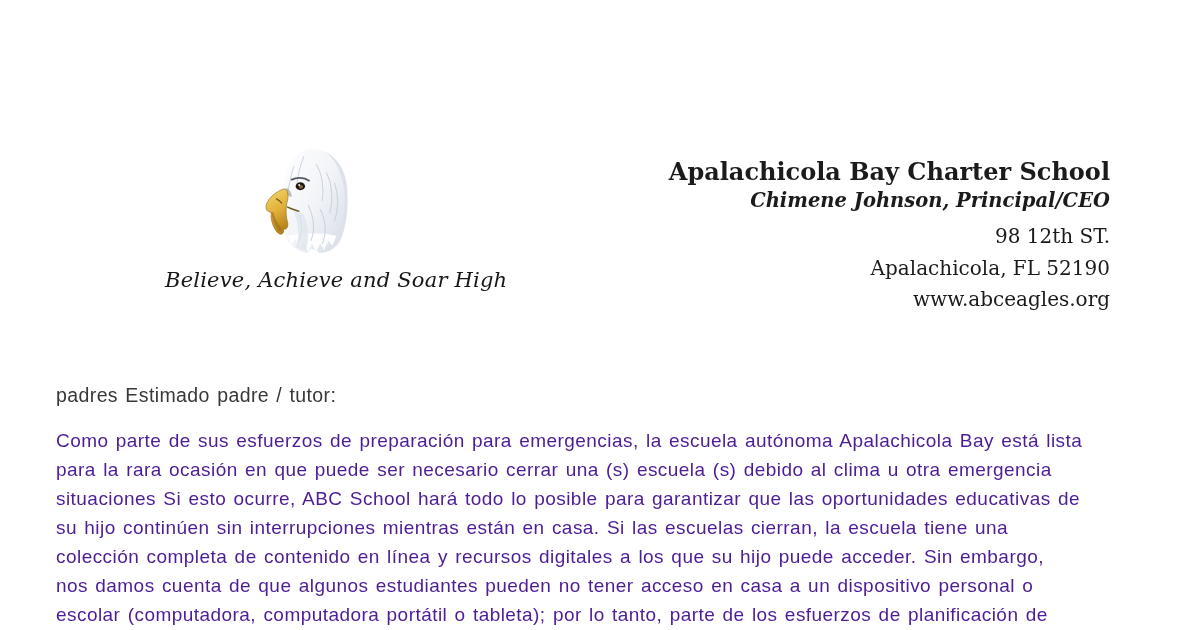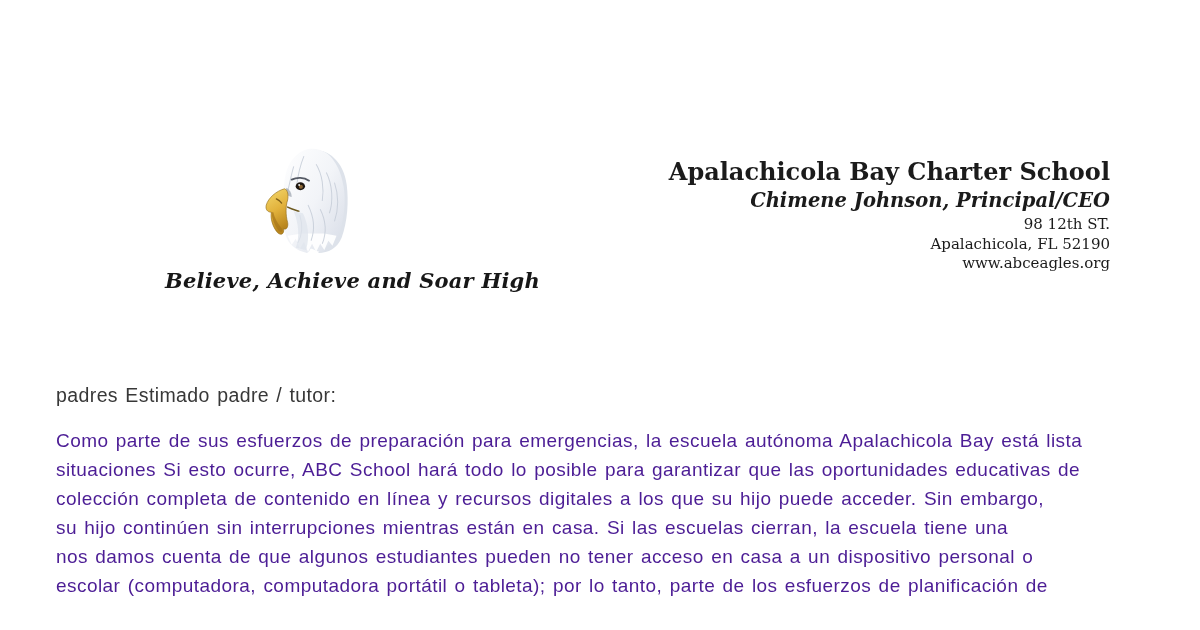--- a/index.html
+++ b/index.html
@@ -19,21 +19,21 @@
     left: 165px;
     top: 146px;
     width: 286px;
     text-align: center;
   }
   .eagle-svg { display: block; margin: 0 auto; width: 102px; height: 110px; }
   .motto {
     margin-top: 12px;
     font-family: "DejaVu Serif", serif;
     font-style: italic;
-    font-weight: bold;
+    font-weight: normal;
     font-size: 21px;
     letter-spacing: 0.2px;
     color: #171717;
     white-space: nowrap;
   }
 
   .contact-block {
     position: absolute;
     top: 156px;
     right: 90px;
@@ -51,23 +51,24 @@
     font-family: "DejaVu Serif", serif;
     font-style: italic;
     font-weight: 600;
     font-size: 19.5px;
     line-height: 28px;
     white-space: nowrap;
     text-align: right;
   }
   .addr-line {
     font-family: "DejaVu Serif", "Liberation Serif", serif;
-    font-size: 15px;
+    font-size: 20px;
     line-height: 19.5px;
     white-space: nowrap;
+    margin-top: 12px;
   }
 
   
   .greeting {
     position: absolute;
     left: 56px;
     top: 384px;
     font-size: 19.5px;
     letter-spacing: 0.4px;
     word-spacing: 1.5px;
@@ -156,21 +157,22 @@
       <div class="addr-line">Apalachicola, FL 52190</div>
       <div class="addr-line">www.abceagles.org</div>
     </div>
 
   </header>
 
   <main>
     <p class="greeting">padres Estimado padre / tutor:</p>
     <div class="paragraph">
       <div class="line">Como parte de sus esfuerzos de preparación para emergencias, la escuela autónoma Apalachicola Bay está lista</div>
+      <div class="line">para la rara ocasión en que puede ser necesario cerrar una (s) escuela (s) debido al clima u otra emergencia</div>
       <div class="line">situaciones Si esto ocurre, ABC School hará todo lo posible para garantizar que las oportunidades educativas de</div>
+      <div class="line">su hijo continúen sin interrupciones mientras están en casa. Si las escuelas cierran, la escuela tiene una</div>
       <div class="line">colección completa de contenido en línea y recursos digitales a los que su hijo puede acceder. Sin embargo,</div>
-      <div class="line">su hijo continúen sin interrupciones mientras están en casa. Si las escuelas cierran, la escuela tiene una</div>
       <div class="line">nos damos cuenta de que algunos estudiantes pueden no tener acceso en casa a un dispositivo personal o</div>
       <div class="line">escolar (computadora, computadora portátil o tableta); por lo tanto, parte de los esfuerzos de planificación de</div>
     </div>
   </main>
 
 </div>
 
 </body></html>

